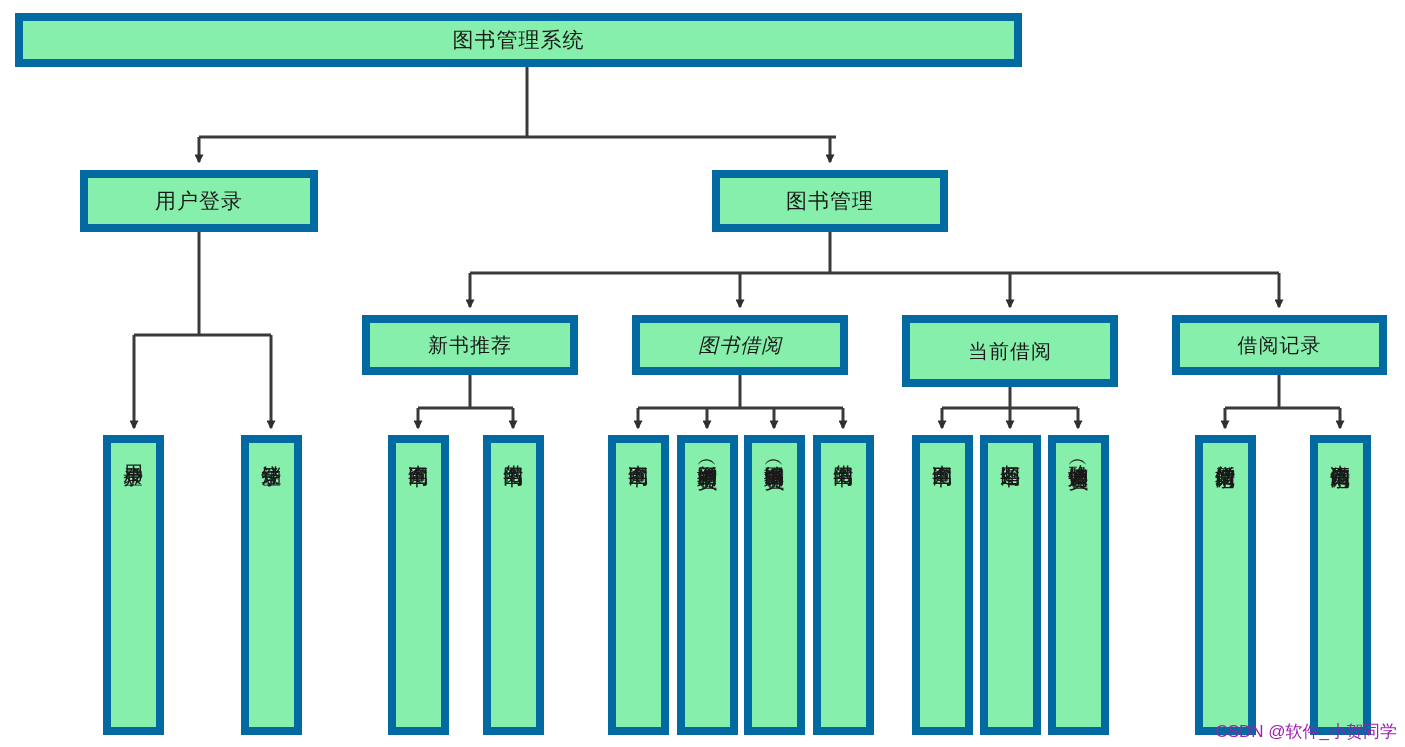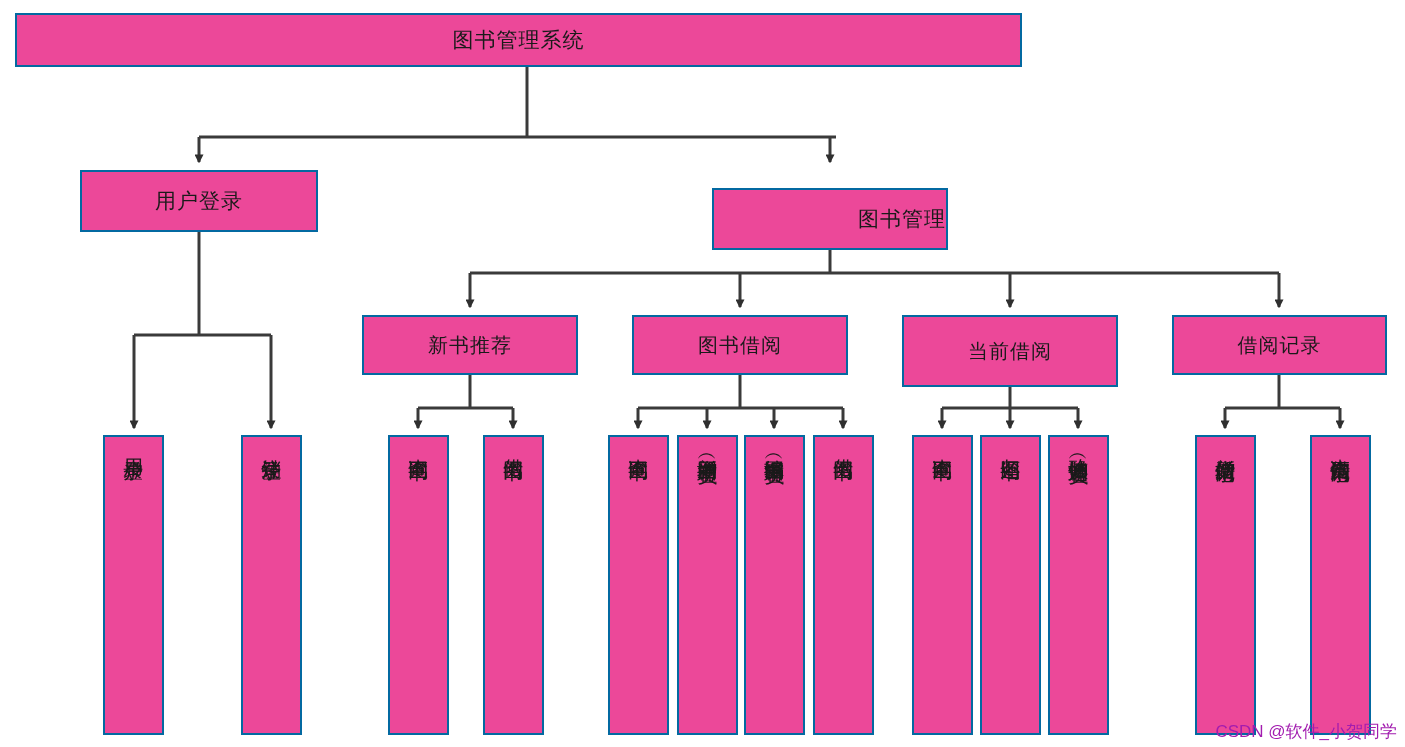--- a/index.html
+++ b/index.html
@@ -22,22 +22,22 @@
     position: absolute;
     left: 0;
     top: 0;
     width: 1405px;
     height: 747px;
     pointer-events: none;
   }
   .node {
     position: absolute;
     box-sizing: border-box;
-    background: #ec4899;
-    border: 2px solid #0369a1;
+    background: #86efac;
+    border: 8px solid #0369a1;
     display: flex;
     align-items: center;
     justify-content: center;
     color: #1a1a1a;
   }
   .node-root {
     font-size: 21px;
     letter-spacing: 1px;
   }
   .node-l2 {
@@ -127,28 +127,28 @@
     </g>
   </svg>
 
   <div class="node node-root" style="left:15px; top:13px; width:1007px; height:54px;">
     <span>图书管理系统</span>
   </div>
 
   <div class="node node-l2" style="left:80px; top:170px; width:238px; height:62px;">
     <span>用户登录</span>
   </div>
-  <div class="node node-l2" style="left:712px; top:188px; width:236px; height:62px;justify-content:flex-end;">
+  <div class="node node-l2" style="left:712px; top:170px; width:236px; height:62px;">
     <span>图书管理</span>
   </div>
 
   <div class="node node-l3" style="left:362px; top:315px; width:216px; height:60px;">
     <span>新书推荐</span>
   </div>
-  <div class="node node-l3" style="left:632px; top:315px; width:216px; height:60px;">
+  <div class="node node-l3" style="left:632px; top:315px; width:216px; height:60px;font-style:italic;">
     <span>图书借阅</span>
   </div>
   <div class="node node-l3" style="left:902px; top:315px; width:216px; height:72px;">
     <span>当前借阅</span>
   </div>
   <div class="node node-l3" style="left:1172px; top:315px; width:215px; height:60px;text-align:right;">
     <span>借阅记录</span>
   </div>
 
   <div class="node node-leaf" style="left:103px; top:435px; width:61px; height:300px;">

